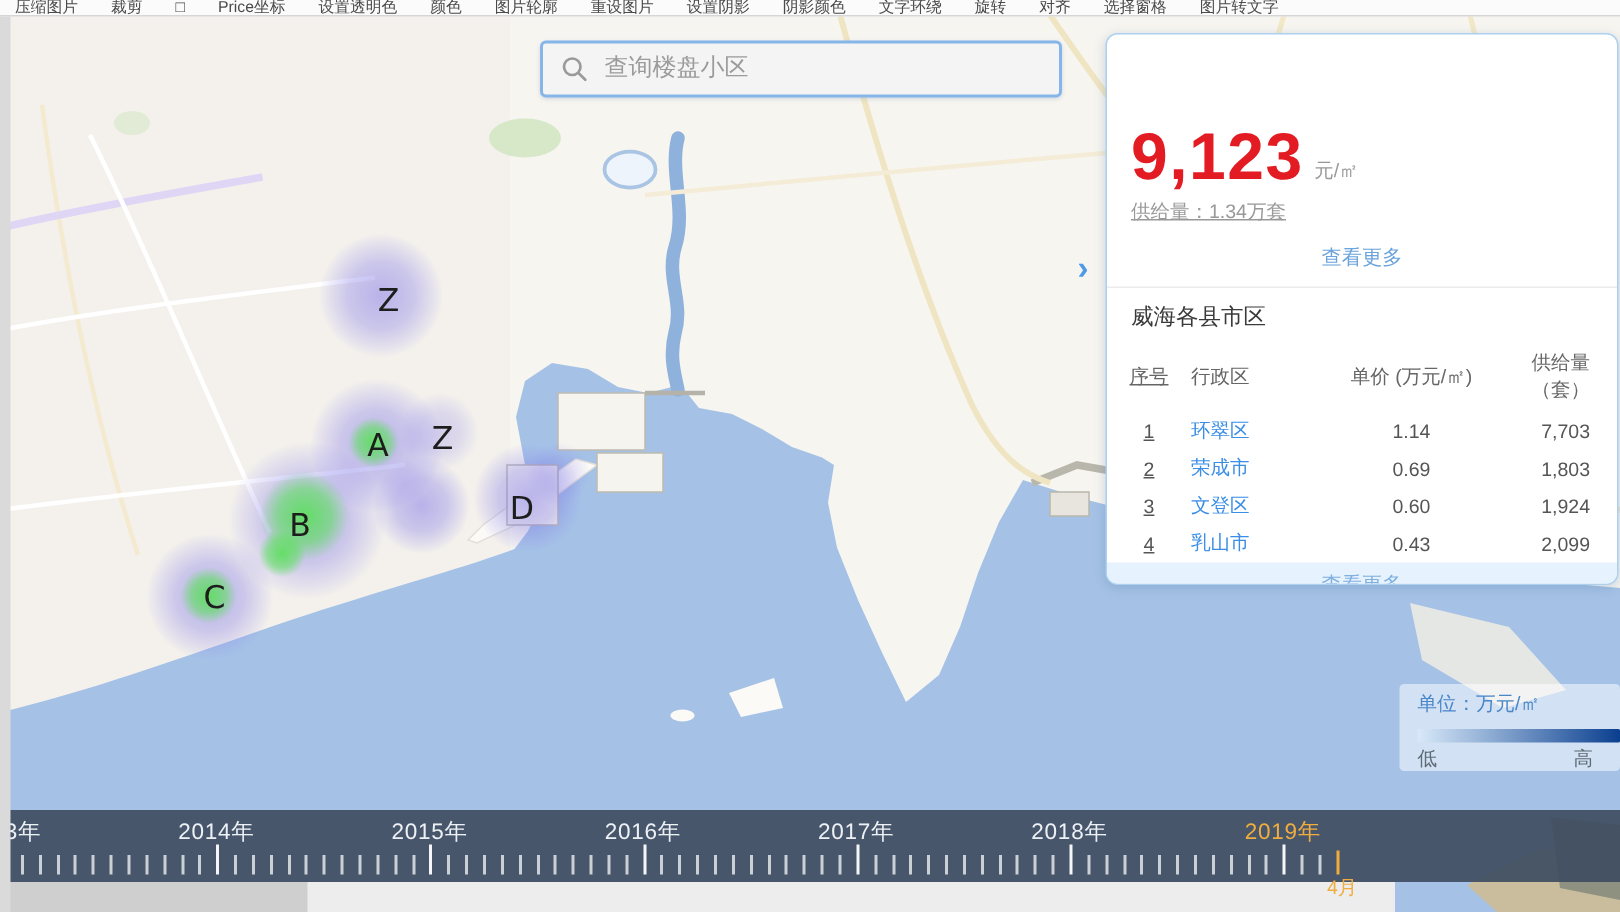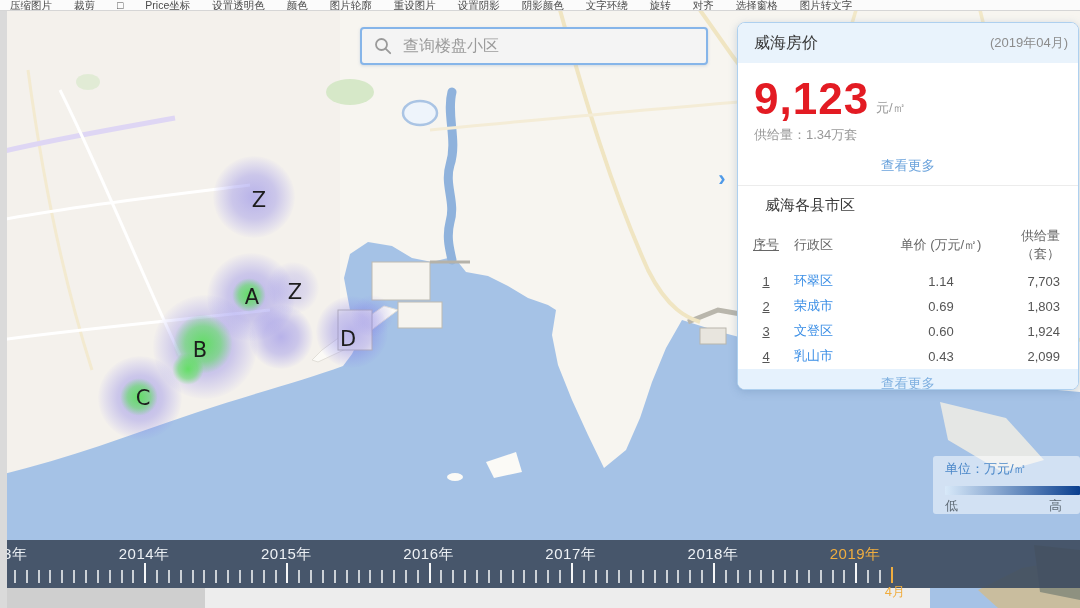--- a/index.html
+++ b/index.html
@@ -39,27 +39,27 @@
            font-weight:bold;color:#4f9ae8;z-index:7;cursor:pointer;line-height:22px;}
 
   
   .panel{position:absolute;left:737px;top:22px;width:342px;height:368px;background:#fff;
          border:1px solid #aed0ef;border-radius:8px;box-shadow:0 2px 8px rgba(80,120,160,.28);
          display:flex;flex-direction:column;overflow:hidden;z-index:7;box-sizing:border-box;}
   .panel-header{height:40px;min-height:40px;background:#e9f3fc;display:flex;align-items:center;
                 justify-content:space-between;padding:0 10px 0 16px;}
   .panel-title{font-size:16px;color:#3a3a3a;}
   .panel-period{font-size:13px;color:#8c8c8c;}
-  .price-row{padding:16px 16px 0;display:flex;align-items:flex-end;}
+  .price-row{padding:16px 16px 0;display:flex;align-items:flex-end;margin-top:46px;}
   .price-big{font-size:44px;font-weight:bold;line-height:.9;letter-spacing:1px;}
   .price-unit{font-size:13px;color:#999;margin-left:7px;margin-bottom:2px;}
-  .supply{font-size:13px;color:#999;padding:7px 16px 0;}
+  .supply{font-size:13px;color:#999;padding:7px 16px 0;text-decoration:underline;}
   .more-link{text-align:center;font-size:13.5px;color:#6ba3dc;padding:13px 0 10px;cursor:pointer;}
   .divider{border-top:1px solid #ececec;}
-  .section-title{font-size:15px;color:#3a3a3a;padding:10px 16px 9px;margin-left:11px;}
+  .section-title{font-size:15px;color:#3a3a3a;padding:10px 16px 9px;}
   .thead,.trow{display:flex;align-items:center;font-size:13px;}
   .thead{color:#666;padding:3px 0 6px;}
   .trow{color:#555;height:25px;cursor:pointer;}
   .c1{width:56px;text-align:center;text-decoration:underline;}
   .c2{width:88px;text-align:left;}
   .c3{width:118px;text-align:center;}
   .c4{flex:1;text-align:right;padding-right:18px;}
   .trow .c2{color:#3a8ee6;}
   .panel-footer{margin-top:auto;height:30px;min-height:30px;background:#e6f2fd;display:flex;
                 align-items:center;justify-content:center;font-size:13.5px;color:#7fb0e0;cursor:pointer;}
@@ -182,24 +182,20 @@
         <circle cx="7.5" cy="7.5" r="5.5" fill="none" stroke="#9a9a9a" stroke-width="1.8"></circle>
         <line x1="11.8" y1="11.8" x2="16.2" y2="16.2" stroke="#9a9a9a" stroke-width="1.8" stroke-linecap="round"></line>
       </svg>
     </span>
     <input type="text" placeholder="查询楼盘小区" style="">
   </div>
 
   <div class="chevron">›</div>
 
   <div class="panel">
-    <div class="panel-header">
-      <span class="panel-title">威海房价</span>
-      <span class="panel-period">(2019年04月)</span>
-    </div>
     <div class="price-row">
       <span class="price-big" style="color: rgb(227, 27, 35);">9,123</span>
       <span class="price-unit">元/㎡</span>
     </div>
     <div class="supply">供给量：1.34万套</div>
     <div class="more-link">查看更多</div>
     <div class="divider"></div>
     <div class="section-title">威海各县市区</div>
     <div class="thead">
         <span class="c1">序号</span>

